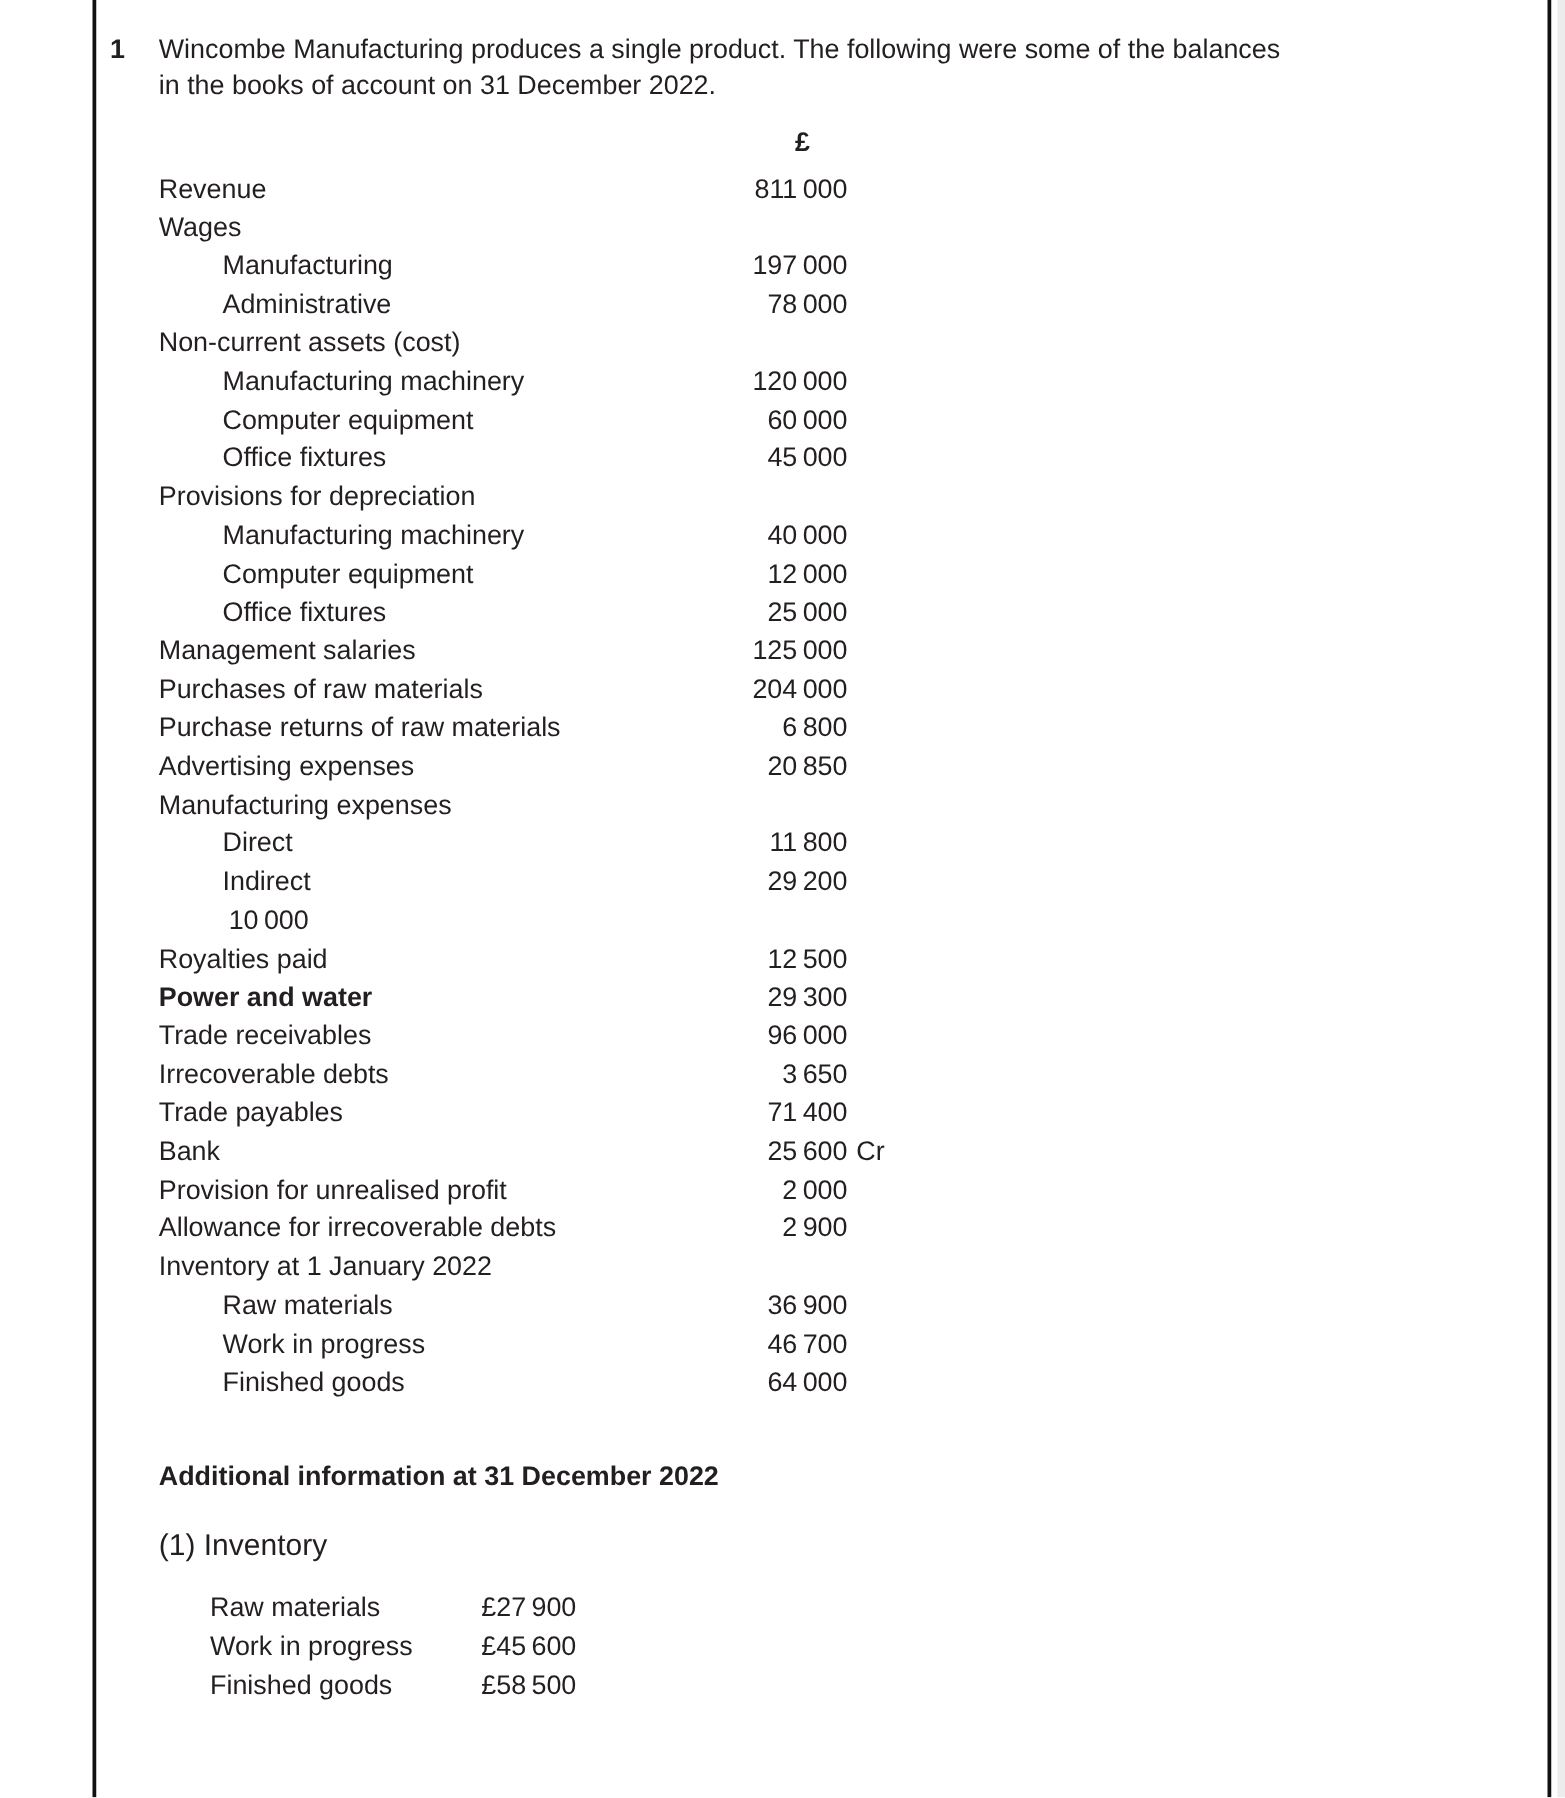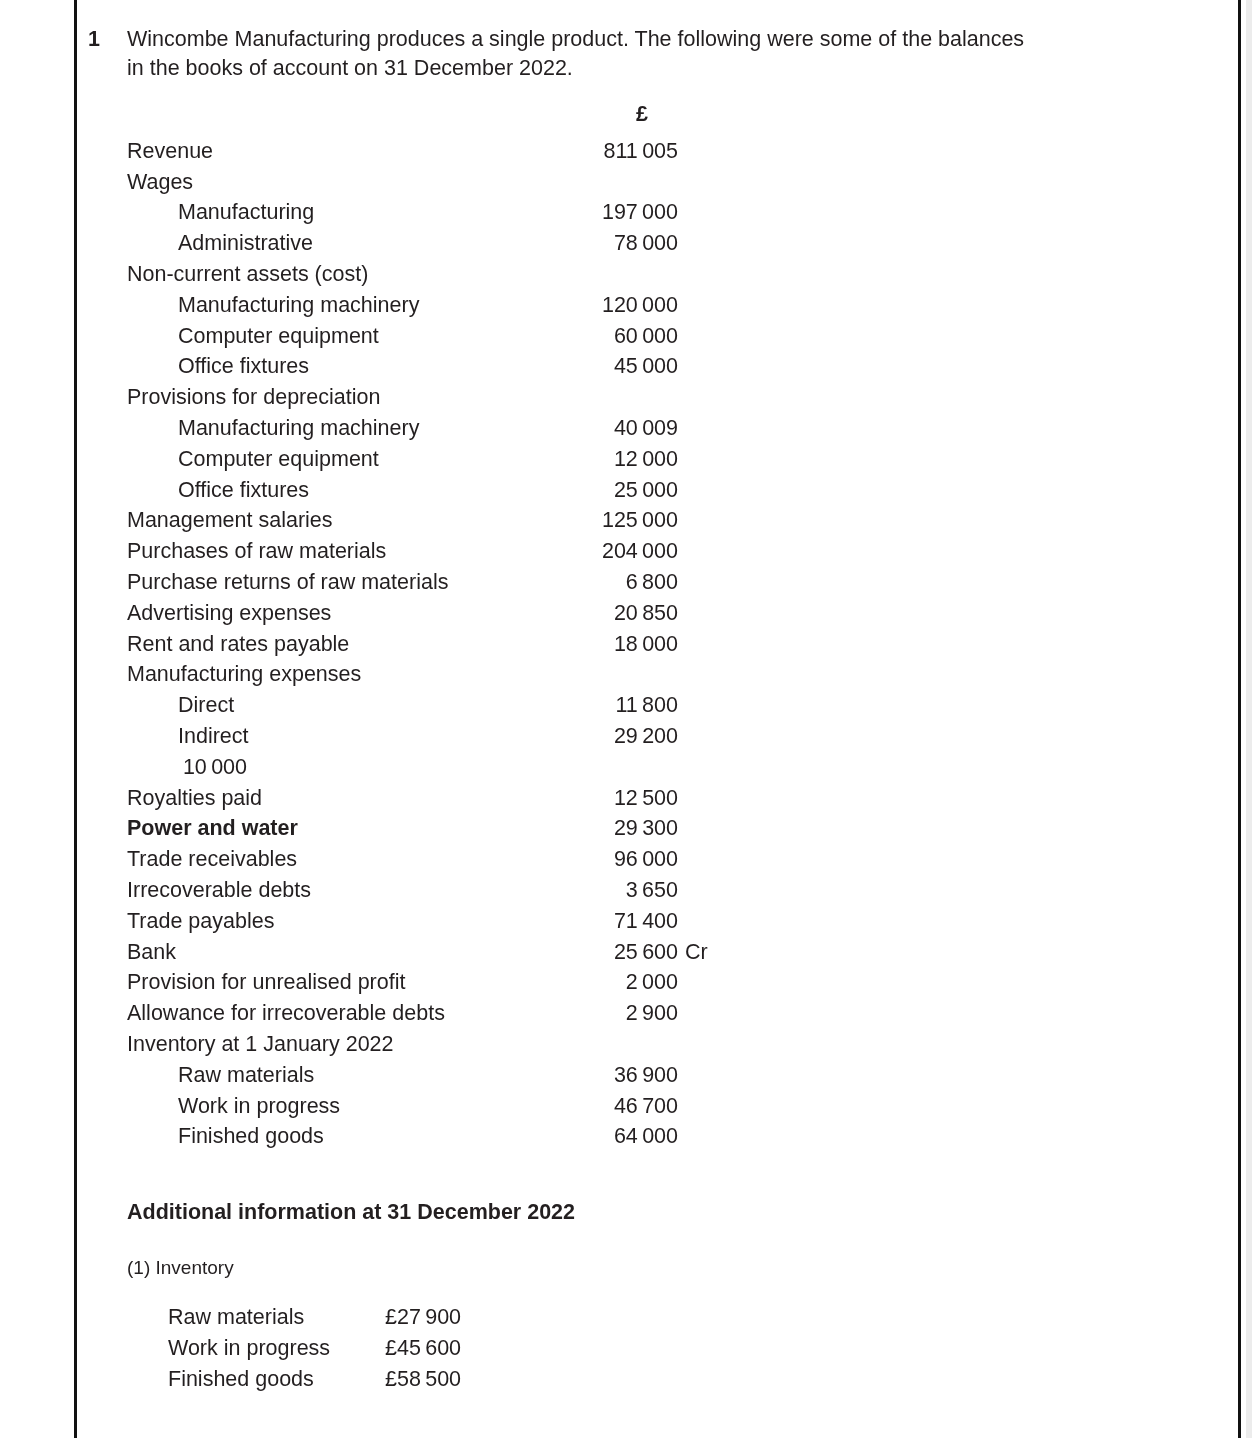--- a/index.html
+++ b/index.html
@@ -56,21 +56,21 @@
   .add-heading {
     margin-left: 39px;
     margin-top: 46px;
     font-weight: 700;
     font-size: 21.5px;
     line-height: 29px;
   }
   .inv-label-line {
     margin-left: 39px;
     margin-top: 26px;
-    font-size: 19px;
+    font-size: 24px;
     line-height: 29px;
   }
   .inv-table {
     margin-left: 80px;
     margin-top: 20px;
     font-size: 21.5px;
     line-height: 30.8px;
   }
   .inv-row { display: flex; }
   .inv-label { flex: 0 0 217px; }
@@ -93,21 +93,21 @@
 
     <div class="money-table">
       <div class="b-row header-row">
         <span class="b-label"></span>
         <span class="b-amount header-pound">£</span>
         <span class="b-suffix"></span>
       </div>
 
   <div class="b-row">
     <span class="b-label" style="padding-left: 0px;">Revenue</span>
-    <span class="b-amount">811 005</span>
+    <span class="b-amount">811 000</span>
     <span class="b-suffix"></span>
   </div>
 
   <div class="b-row">
     <span class="b-label" style="padding-left: 0px;">Wages</span>
     <span class="b-amount"></span>
     <span class="b-suffix"></span>
   </div>
 
   <div class="b-row">
@@ -147,21 +147,21 @@
   </div>
 
   <div class="b-row">
     <span class="b-label" style="padding-left: 0px;">Provisions for depreciation</span>
     <span class="b-amount"></span>
     <span class="b-suffix"></span>
   </div>
 
   <div class="b-row">
     <span class="b-label" style="padding-left: 51px;">Manufacturing machinery</span>
-    <span class="b-amount">40 009</span>
+    <span class="b-amount">40 000</span>
     <span class="b-suffix"></span>
   </div>
 
   <div class="b-row">
     <span class="b-label" style="padding-left: 51px;">Computer equipment</span>
     <span class="b-amount">12 000</span>
     <span class="b-suffix"></span>
   </div>
 
   <div class="b-row">
@@ -187,25 +187,20 @@
     <span class="b-amount">6 800</span>
     <span class="b-suffix"></span>
   </div>
 
   <div class="b-row">
     <span class="b-label" style="padding-left: 0px;">Advertising expenses</span>
     <span class="b-amount">20 850</span>
     <span class="b-suffix"></span>
   </div>
 
-  <div class="b-row">
-    <span class="b-label" style="padding-left: 0px;">Rent and rates payable</span>
-    <span class="b-amount">18 000</span>
-    <span class="b-suffix"></span>
-  </div>
 
 
   <div class="b-row">
     <span class="b-label" style="padding-left: 0px;">Manufacturing expenses</span>
     <span class="b-amount"></span>
     <span class="b-suffix"></span>
   </div>
 
   <div class="b-row">
     <span class="b-label" style="padding-left: 51px;">Direct</span>

